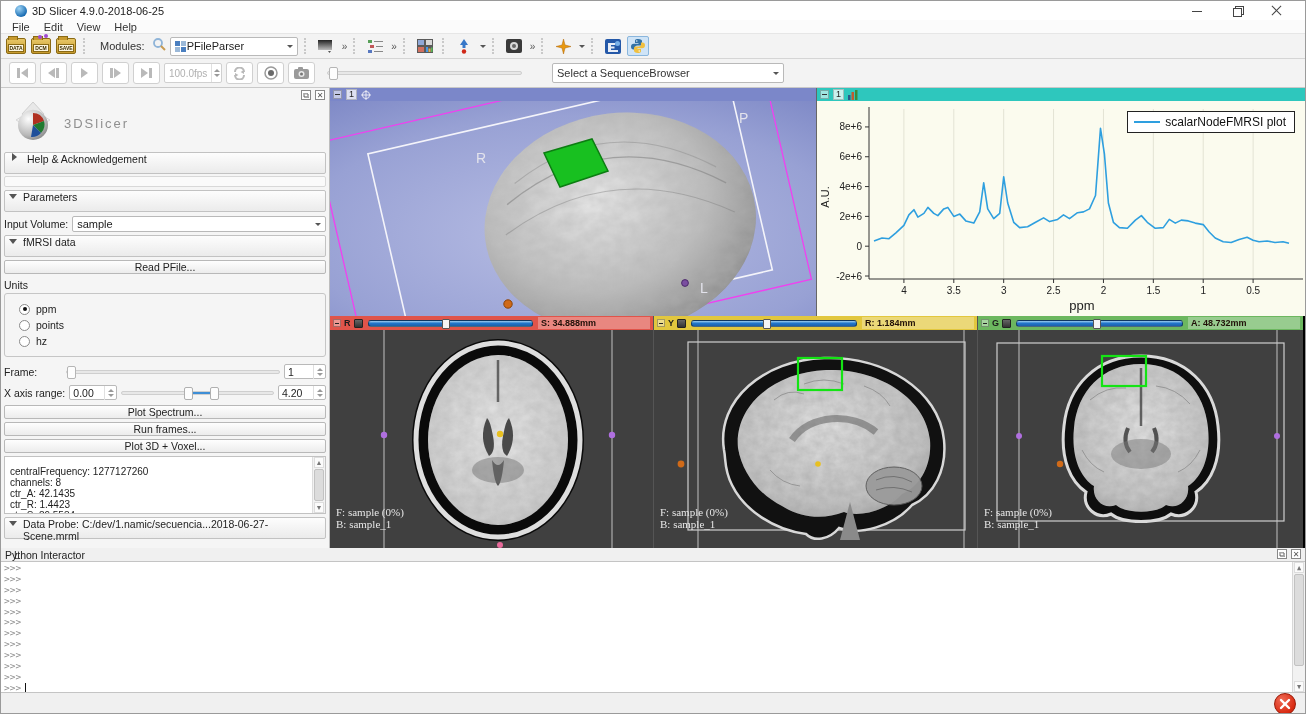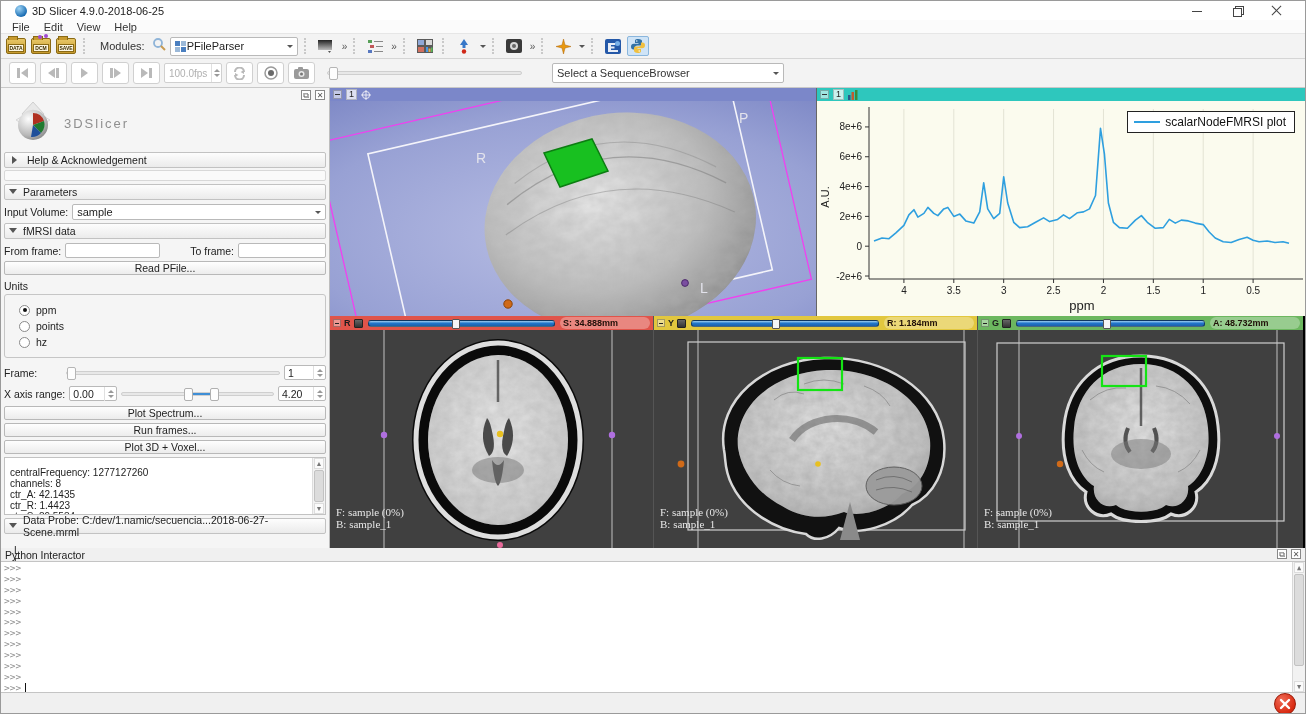--- a/index.html
+++ b/index.html
@@ -60,22 +60,22 @@
   .leftpanel { width:330px; border-right:1px solid #bdbdbd; background:#f5f5f5; padding:3px 3px 0 3px; position:relative; font-size:10.5px; }
   .views { width:975px; display:flex; flex-direction:column; }
   .topviews { height:228px; display:flex; }
   .slicerow { height:232px; display:flex; background:#000; }
 
   
   .panelicons { position:absolute; top:2px; right:4px; display:flex; gap:4px; }
   .micon { width:10px; height:10px; border:1px solid #888; background:#fff; position:relative; font-size:8px; line-height:9px; text-align:center; color:#555; }
   .logo { display:flex; align-items:center; height:52px; padding-left:6px; margin-top:6px; }
   .logotext { font-size:13px; letter-spacing:2px; color:#8f8f8f; margin-left:8px; }
-  .sechead { height:16px; background:linear-gradient(#fdfdfd,#ebebeb); border:1px solid #c2c2c2; border-radius:2px;
-      display:flex; align-items:center; padding:0 4px; margin-top:3px; }
+  .sechead { height:22px; background:linear-gradient(#fdfdfd,#ebebeb); border:1px solid #c2c2c2; border-radius:2px;
+      display:flex; align-items:flex-start; padding:0 4px; margin-top:3px; }
   .sechead .tw { width:0; height:0; margin-right:6px; }
   .tw.closed { border:4px solid transparent; border-left:5px solid #555; margin-left:3px; }
   .tw.open { border:4px solid transparent; border-top:5px solid #555; margin-top:3px; }
   .sechead .txt { font-size:10.5px; color:#222; }
   .emptyrow { height:11px; background:#fafafa; border:1px solid #d8d8d8; border-radius:2px; margin-top:2px; }
   .frow { display:flex; align-items:center; margin-top:4px; gap:4px; }
   .flabel2 { color:#222; }
   .wcombo { flex:1; height:16px; }
   .tinput { height:15px; background:#fff; border:1px solid #b9b9b9; border-radius:2px; }
   .pbtn { display:block; width:100%; height:14px; margin-top:3px; background:linear-gradient(#fefefe,#ececec);
@@ -114,21 +114,21 @@
   .slicepanel { width:324px; display:flex; flex-direction:column; border-right:1px solid #555; }
   .slicepanel:last-child { border-right:none; width:325px; }
   .slicebar { height:14px; display:flex; align-items:center; padding:0 3px; gap:3px; position:relative; }
   .slicebar .pin { width:8px; height:8px; background:rgba(255,255,255,.4); border:1px solid rgba(0,0,0,.3); position:relative; }
   .slicebar .pin::after { content:""; position:absolute; left:1px; right:1px; top:2.5px; border-top:1.5px solid #222; }
   .slicebar .sletter { font-size:9px; font-weight:bold; color:#1c1c1c; }
   .slicebar .smenu { width:9px; height:9px; background:linear-gradient(#666,#333); border:1px solid #222; border-radius:1px; }
   .sgroove { position:relative; flex:1; height:7px; border:1px solid rgba(0,0,0,.45); border-radius:3px;
       background:linear-gradient(#9fd0f2,#2277cc 45%, #1c5fa8); margin:0 2px; }
   .sgroove .shandle { position:absolute; top:-2px; width:8px; height:10px; background:#f5f5f5; border:1px solid #555; border-radius:1px; }
-  .soffset { width:90px; font-size:9px; font-weight:bold; color:#201008; background:rgba(255,255,255,.30); border-radius:6px;
+  .soffset { width:112px; font-size:9px; font-weight:bold; color:#201008; background:rgba(255,255,255,.30); border-radius:0;
       padding:0 3px; line-height:12px; }
   .slicecanvas { position:relative; flex:1; background:#404040; overflow:hidden; }
   .sliceoverlay { position:absolute; left:6px; bottom:18px; font-family:"Liberation Serif",serif; font-size:11px; line-height:12px; color:#e6e6e6; }
 
   
   .pyhead { height:13px; display:flex; align-items:center; padding:0 4px; font-size:10.5px; color:#222; position:relative; }
   .pyhead .icons { position:absolute; right:4px; top:1px; display:flex; gap:4px; }
   .console { height:132px; background:#fff; border:1px solid #c4c4c4; border-left:none; border-right:none; position:relative;
       font-family:"DejaVu Sans Mono",monospace; font-size:9.5px; color:#909090; padding:1px 16px 0 3px; overflow:hidden; }
   .pyline { height:10.9px; line-height:10.9px; }
@@ -378,26 +378,20 @@
           <span>sample</span>
           <span class="arr"></span>
         </div>
       </div>
 
       <div class="sechead">
         <span class="tw open"></span>
         <span class="txt">fMRSI data</span>
       </div>
 
-      <div class="frow">
-        <span class="flabel2">From frame:</span>
-        <div class="tinput" style="width:95px"></div>
-        <span class="flabel2" style="margin-left:auto">To frame:</span>
-        <div class="tinput" style="width:88px"></div>
-      </div>
 
       <div class="pbtn">Read PFile...</div>
 
       <div style="margin-top:5px">Units</div>
       <div class="groupbox">
         <div class="radio">
           <span class="rdot sel"></span>
           <span>ppm</span>
         </div>
         <div class="radio">

